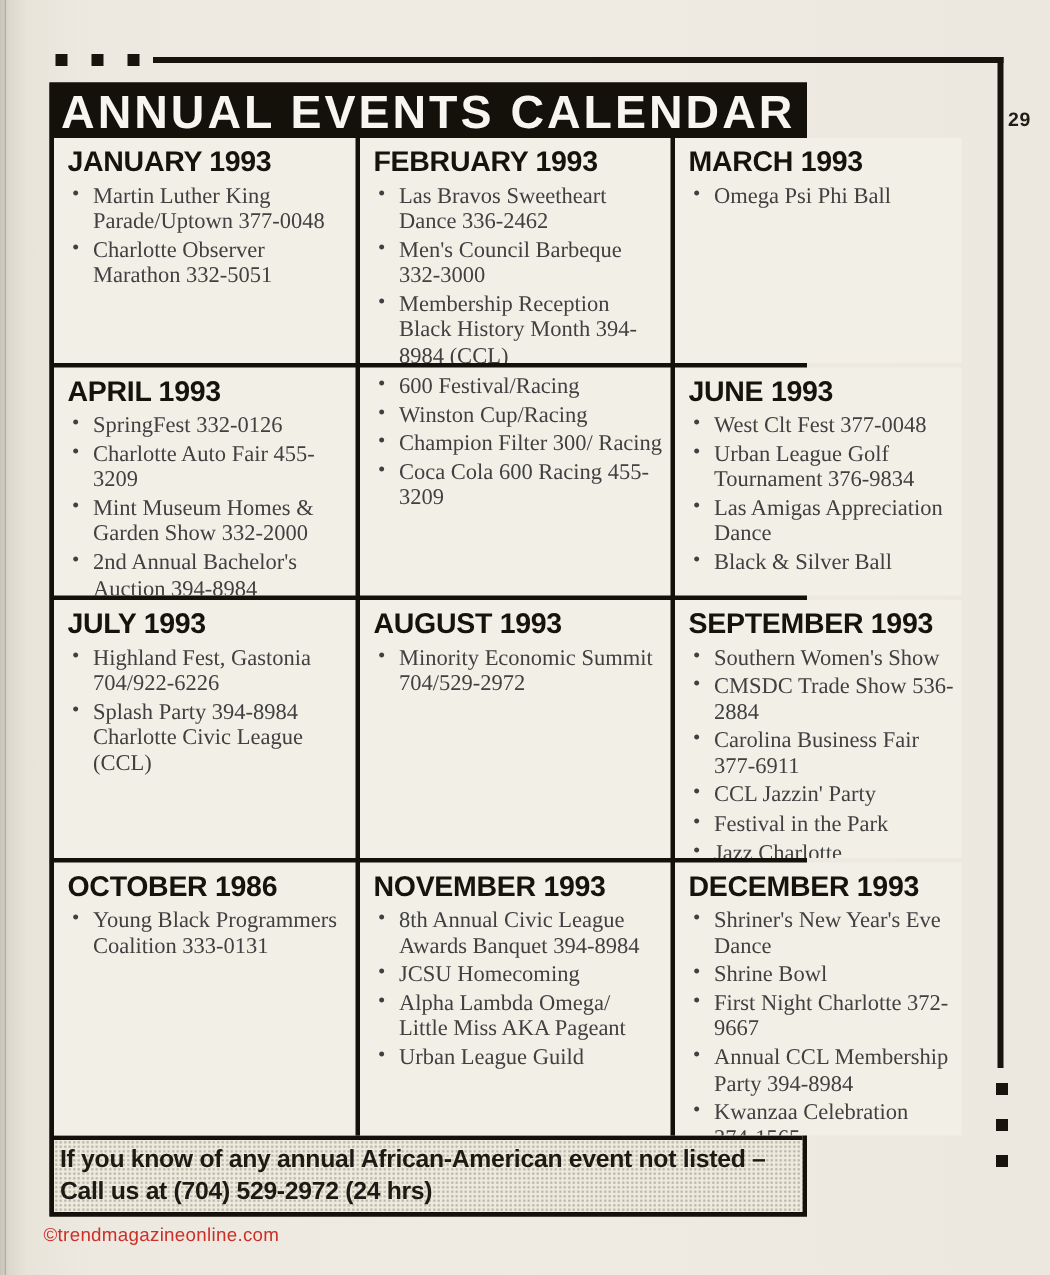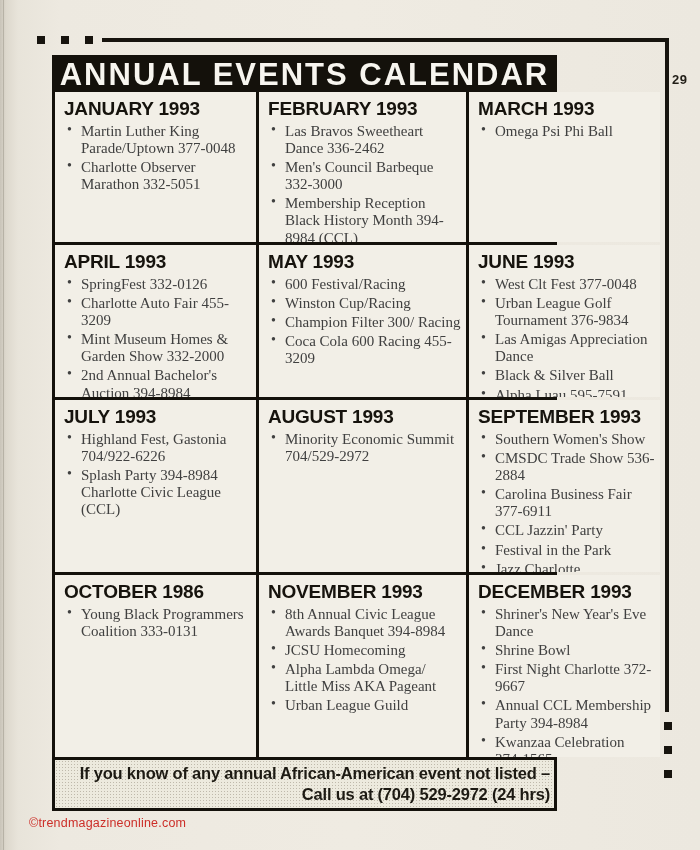--- a/index.html
+++ b/index.html
@@ -16,34 +16,34 @@
 
   
   .deco-squares-top{position:absolute;top:36px;left:37px;display:flex;gap:16px;}
   .deco-squares-right{position:absolute;left:664px;top:722px;display:flex;flex-direction:column;gap:16px;}
   .sq{width:8px;height:8px;background:#17140e;}
   .deco-line-top{position:absolute;top:38px;left:102px;width:567px;height:4px;background:#17140e;}
   .deco-line-right{position:absolute;top:38px;left:665px;width:4px;height:674px;background:#17140e;}
   .page-number{position:absolute;left:672px;top:72px;font-weight:bold;font-size:13px;color:#211e17;letter-spacing:0.5px;}
 
   
-  .doc-table{position:absolute;left:52px;top:55px;width:505px;box-sizing:border-box;
+  .doc-table{position:absolute;left:33px;top:55px;width:505px;box-sizing:border-box;
     border:3px solid #14110b;background:#14110b;}
   .banner{height:34px;background:#14110b;color:#f7f5ef;display:flex;align-items:center;justify-content:center;
     font-weight:bold;font-size:31px;letter-spacing:2px;}
   .grid{display:grid;grid-template-columns:201px 207px 191px;grid-template-rows:150px 152px 172px 182px;
     gap:3px;background:#14110b;}
   .cell{background:#f2efe7;box-sizing:border-box;padding:5px 5px 4px 9px;overflow:hidden;}
   .month-name{font-size:19px;font-weight:bold;letter-spacing:-0.2px;color:#16130d;margin:1px 0 3px;}
   .events{list-style:none;margin:0;padding:0;font-family:"Liberation Serif",serif;
     font-size:15px;line-height:1.14;color:#404040;}
   .events li{padding-left:17px;position:relative;margin-bottom:2px;}
   .events li::before{content:"\2022";position:absolute;left:3px;top:-1px;font-size:14px;}
 
-  .footer-bar{border-top:3px solid #14110b;text-align:right;color:#1d1a13;padding:3px 4px 4px;
+  .footer-bar{border-top:3px solid #14110b;text-align:left;color:#1d1a13;padding:3px 4px 4px;
     background-color:#edeade;
     background-image:radial-gradient(#bfb9ab 0.8px, rgba(0,0,0,0) 0.9px);
     background-size:3px 3px;}
   .footer-line{font-size:16.5px;font-weight:bold;line-height:1.25;letter-spacing:-0.2px;}
 
   .watermark{position:absolute;left:29px;top:816px;color:#cc2e28;font-size:12.5px;letter-spacing:0.2px;}
 </style>
 </head>
 <body>
 
@@ -94,36 +94,34 @@
       <div class="cell">
         <div class="month-name">APRIL 1993</div>
         <ul class="events">
           <li>SpringFest 332-0126</li>
           <li>Charlotte Auto Fair 455-3209</li>
           <li>Mint Museum Homes &amp; Garden Show 332-2000</li>
           <li>2nd Annual Bachelor's Auction 394-8984</li>
         </ul>
       </div>
       <div class="cell">
-        <div class="month-name">MAY 1993</div>
         <ul class="events">
           <li>600 Festival/Racing</li>
           <li>Winston Cup/Racing</li>
           <li>Champion Filter 300/ Racing</li>
           <li>Coca Cola 600 Racing 455-3209</li>
         </ul>
       </div>
       <div class="cell">
         <div class="month-name">JUNE 1993</div>
         <ul class="events">
           <li>West Clt Fest 377-0048</li>
           <li>Urban League Golf Tournament 376-9834</li>
           <li>Las Amigas Appreciation Dance</li>
           <li>Black &amp; Silver Ball</li>
-          <li>Alpha Luau 595-7591</li>
         </ul>
       </div>
       <div class="cell">
         <div class="month-name">JULY 1993</div>
         <ul class="events">
           <li>Highland Fest, Gastonia 704/922-6226</li>
           <li>Splash Party 394-8984 Charlotte Civic League (CCL)</li>
         </ul>
       </div>
       <div class="cell">

